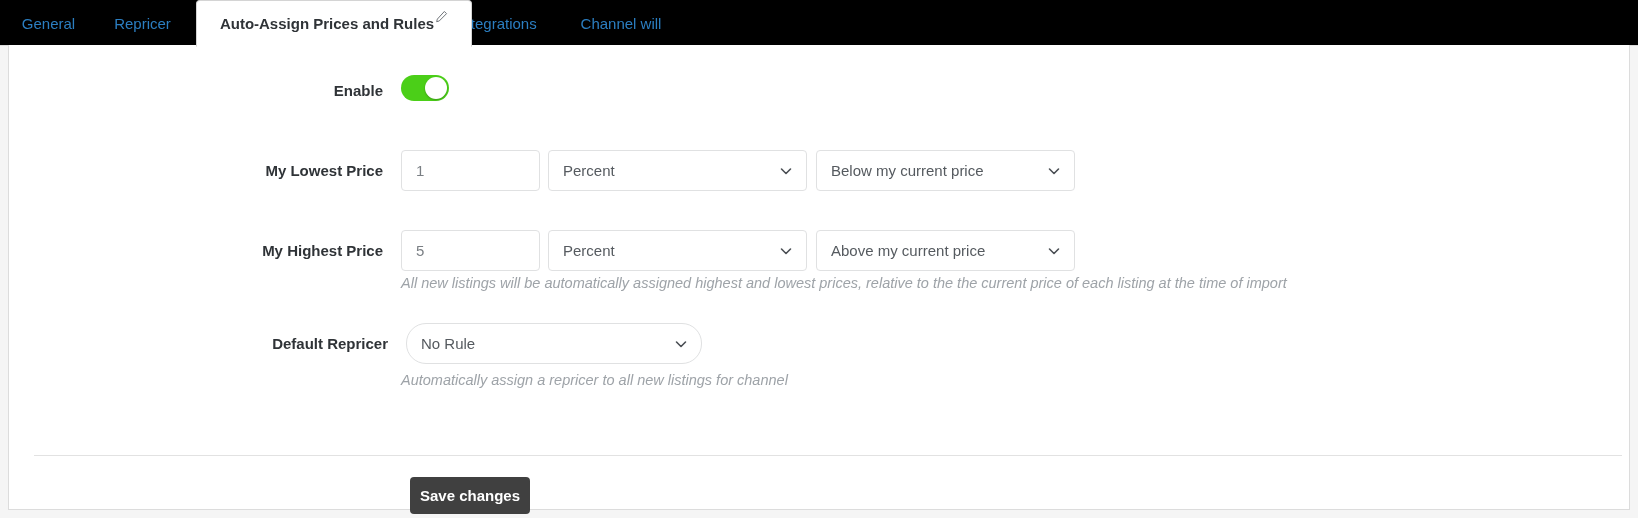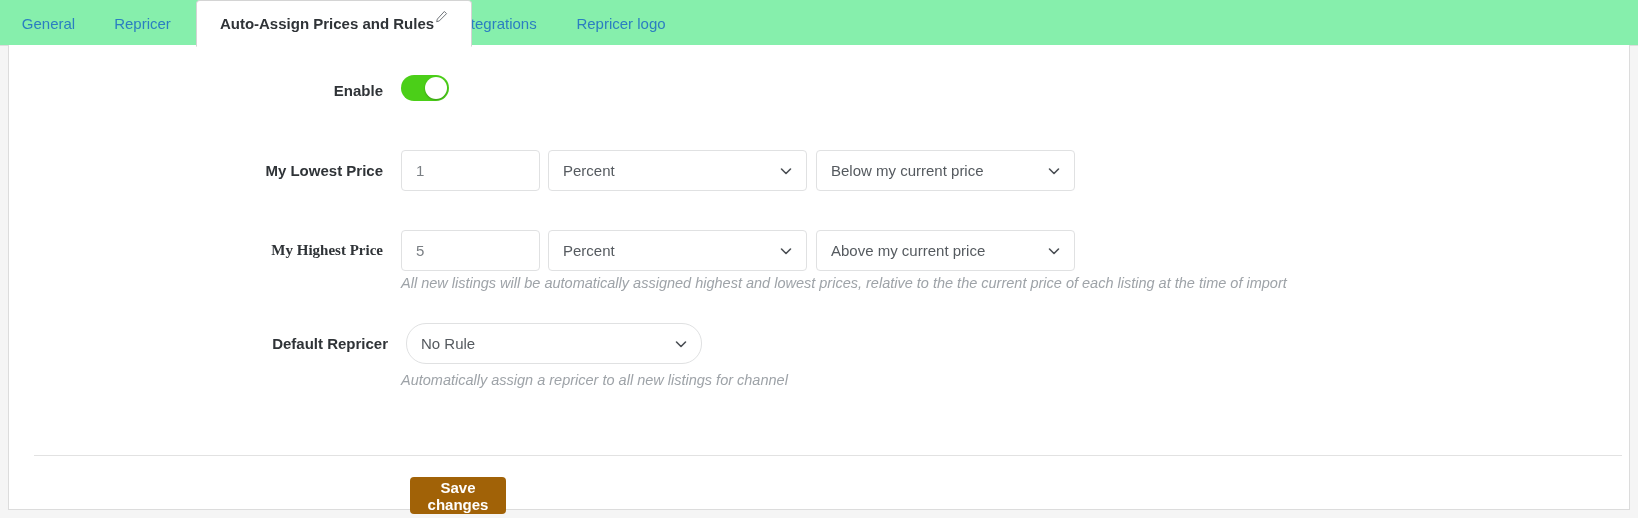--- a/index.html
+++ b/index.html
@@ -22,21 +22,21 @@
     background: #f5f5f5;
   }
 
   
   .tabbar {
     position: absolute;
     left: 0;
     top: 0;
     width: 1638px;
     height: 46px;
-    background: #86efac;
+    background: #000000;
     border-bottom: 1px solid #dddddd;
     box-sizing: border-box;
   }
 
   .tab {
     position: absolute;
     top: 0;
     height: 46px;
     display: flex;
     align-items: center;
@@ -173,23 +173,23 @@
     top: 410px;
     width: 1588px;
     height: 1px;
     background: #e2e2e2;
   }
 
   .save-btn {
     position: absolute;
     left: 401px;
     top: 432px;
-    width: 96px;
+    width: 120px;
     height: 37px;
-    background: #a16207;
+    background: #404040;
     border: none;
     border-radius: 4px;
     color: #ffffff;
     font-size: 15px;
     font-weight: bold;
     font-family: "Liberation Sans", sans-serif;
     cursor: pointer;
     display: flex;
     align-items: center;
     justify-content: center;
@@ -212,21 +212,21 @@
       <span class="tab-pencil">
         <svg viewBox="0 0 16 16" width="13" height="13" fill="none" stroke="#6b7075" stroke-width="1.2">
           <path d="M11.5 1.8 L14.2 4.5 L5.2 13.5 L2 14.4 L2.9 11.2 Z"></path>
         </svg>
       </span>
     </div>
     <div class="tab" style="left:444px; width:107px;">
       <span class="tab-label">Integrations</span>
     </div>
     <div class="tab" style="left:561px; width:120px;">
-      <span class="tab-label">Repricer logo</span>
+      <span class="tab-label">Channel will</span>
     </div>
   </div>
 
   <div class="panel">
 
     <div class="row" style="left:0px; top:30px; width:472px;">
       <div class="field-label" style="width:374px; padding-top:8px;">Enable</div>
       <div style="width:18px;"></div>
       <div class="toggle">
         <div class="knob"></div>
@@ -253,21 +253,21 @@
         <span>Below my current price</span>
         <span class="chev">
           <svg viewBox="0 0 14 14" width="14" height="14" fill="none" stroke="#4a4f54" stroke-width="1.6" stroke-linecap="round" stroke-linejoin="round">
             <path d="M2.5 5 L7 9.5 L11.5 5"></path>
           </svg>
         </span>
       </div>
     </div>
 
     <div class="row" style="left:0px; top:185px;">
-      <div class="field-label" style="width:374px; padding-top:13px;font-family:Liberation Serif, serif;">My Highest Price</div>
+      <div class="field-label" style="width:374px; padding-top:13px;">My Highest Price</div>
       <div style="width:18px;"></div>
       <div class="ctrl text-input" style="width:139px;">
         <span>5</span>
       </div>
       <div style="width:8px;"></div>
       <div class="ctrl select" style="width:259px;">
         <span>Percent</span>
         <span class="chev">
           <svg viewBox="0 0 14 14" width="14" height="14" fill="none" stroke="#4a4f54" stroke-width="1.6" stroke-linecap="round" stroke-linejoin="round">
             <path d="M2.5 5 L7 9.5 L11.5 5"></path>

